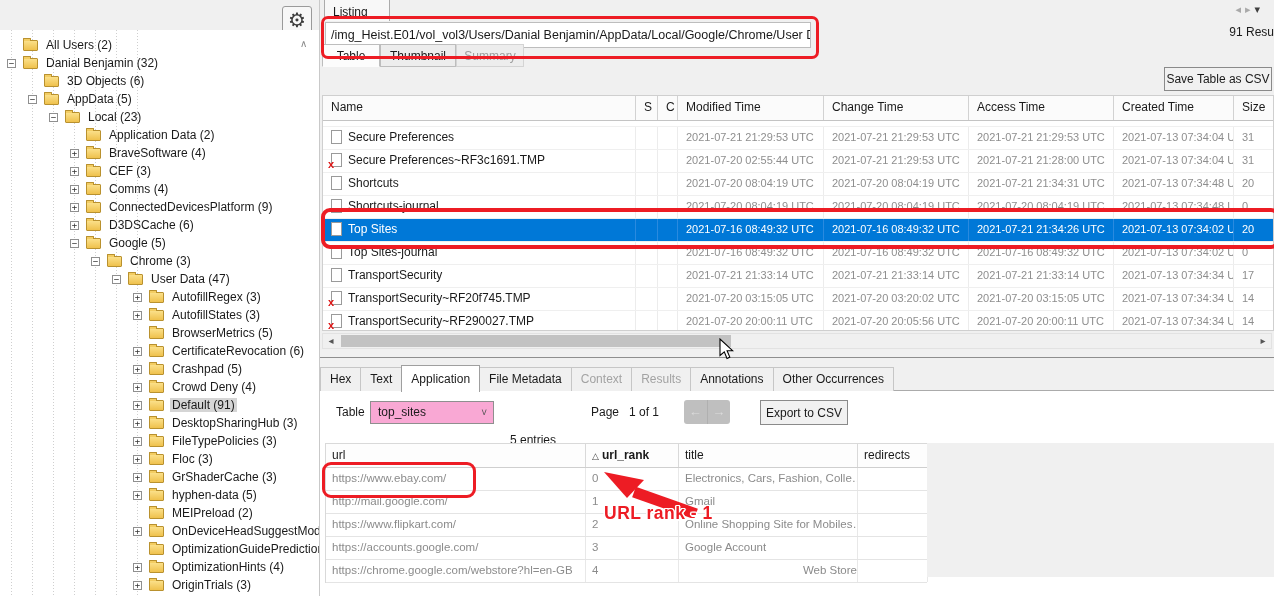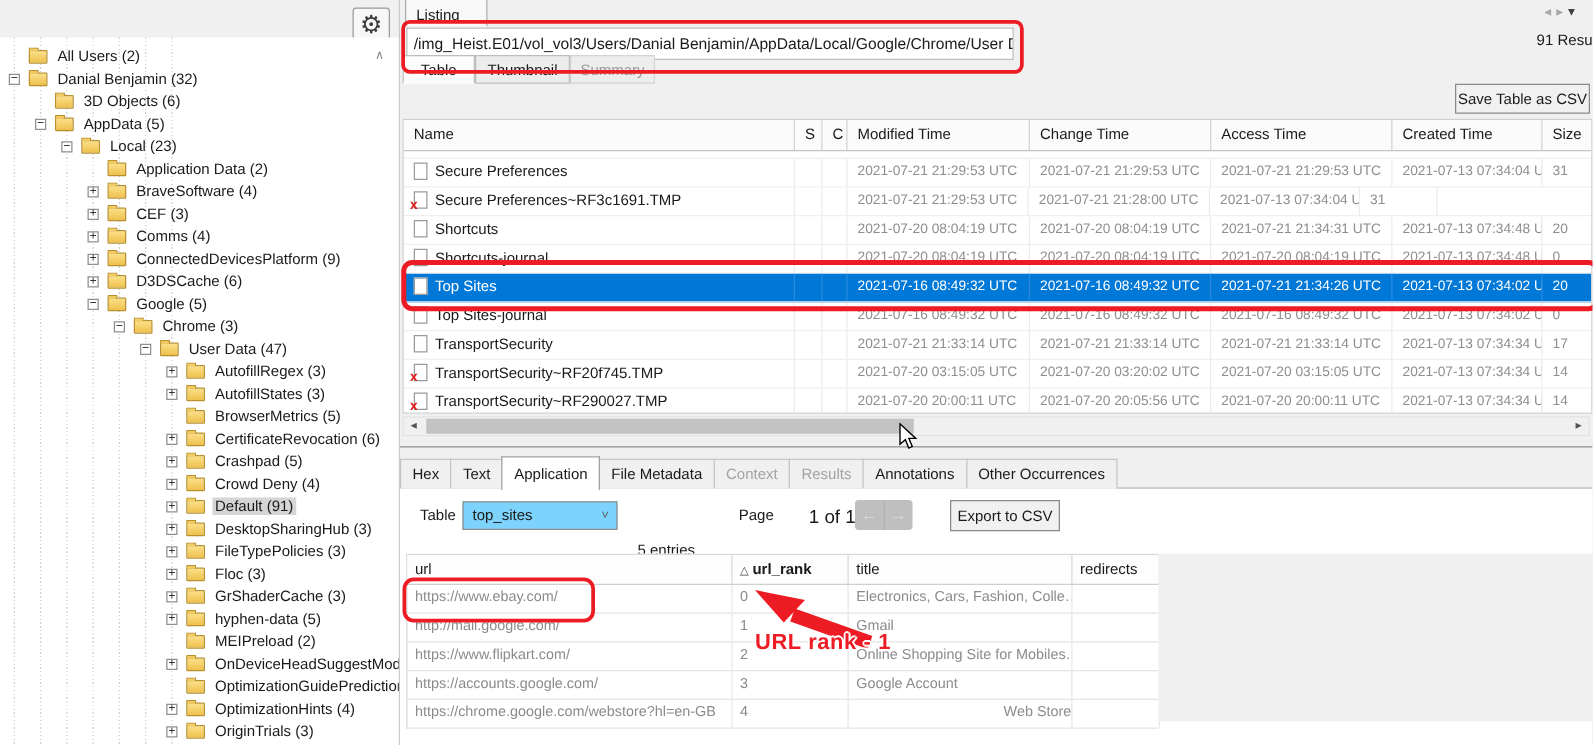--- a/index.html
+++ b/index.html
@@ -88,25 +88,25 @@
   
   #viewer-panel{position:absolute;left:320px;top:364px;width:954px;height:232px;background:#fff;}
   #viewer-tabs{position:absolute;left:0;top:0;width:100%;height:27px;background:#f0f0f0;border-bottom:1px solid #ababab;box-sizing:border-box;}
   .v-tab{position:relative;display:inline-block;height:24px;box-sizing:border-box;margin-top:3px;
          padding:4px 9px 0 9px;font-size:12px;border:1px solid #c6c6c6;border-bottom:none;background:#f0f0f0;margin-right:-1px;}
   .v-tab.active{background:#fff;border-color:#9f9f9f;height:27px;margin-top:0;padding-top:6px;z-index:2;}
   .v-tab.disabled{color:#a3a3a3;}
   #viewer-controls{position:absolute;left:0;top:27px;width:100%;height:50px;background:#fff;}
   #vc-table-label{position:absolute;left:16px;top:14px;font-size:12px;}
   #vc-dropdown{position:absolute;left:50px;top:10px;width:124px;height:23px;box-sizing:border-box;
-               border:1px solid #8f8f8f;background:#7dd3fc;font-size:12px;line-height:21px;padding:0 18px 0 7px;}
+               border:1px solid #8f8f8f;background:#f9a8d4;font-size:12px;line-height:21px;padding:0 18px 0 7px;}
   #vc-dropdown .chev{position:absolute;right:6px;top:0;color:#555;font-size:10px;line-height:21px;}
   #vc-entries{position:absolute;left:190px;top:14px;font-size:12px;margin-top:28px;}
   #vc-page-label{position:absolute;left:271px;top:14px;font-size:12px;}
-  #vc-page-value{position:absolute;left:327px;top:14px;font-size:15px;}
+  #vc-page-value{position:absolute;left:309px;top:14px;font-size:12px;}
   #vc-pager{position:absolute;left:364px;top:9px;width:46px;height:24px;background:#bfbfbf;border-radius:3px;display:flex;}
   #vc-pager .pg{flex:1;color:#dcdcdc;font-size:13px;text-align:center;line-height:23px;font-weight:bold;}
   #vc-pager .pg:first-child{border-right:1px solid #b0b0b0;}
   #vc-export{position:absolute;left:440px;top:9px;width:88px;height:25px;box-sizing:border-box;
              border:1px solid #8a8a8a;background:#f1f1f1;font-size:12px;display:flex;align-items:center;justify-content:center;}
   
   #viewer-table{position:absolute;left:5px;top:79px;width:602px;border-left:1px solid #d9d9d9;box-sizing:border-box;background:#fff;}
   .vt-header{display:flex;height:23px;border-top:1px solid #d9d9d9;border-bottom:1px solid #cfcfcf;background:#fdfdfd;}
   .vt-hcell{box-sizing:border-box;border-right:1px solid #d9d9d9;font-size:12px;padding:4px 0 0 6px;white-space:nowrap;overflow:hidden;flex:0 0 auto;}
   .vt-hcell.sorted{font-weight:bold;}
@@ -322,20 +322,21 @@
         <div class="lt-cell time" style="width: 146px;">2021-07-21 21:29:53 UTC</div>
         <div class="lt-cell time" style="width: 145px;">2021-07-21 21:29:53 UTC</div>
         <div class="lt-cell time" style="width: 145px;">2021-07-21 21:29:53 UTC</div>
         <div class="lt-cell time" style="width: 120px;">2021-07-13 07:34:04 UTC</div>
         <div class="lt-cell size" style="width: 62px;">31</div>
       </div>
       <div class="lt-row">
         <div class="lt-cell" style="width: 313px;"><span class="file-ico del"></span><span>Secure Preferences~RF3c1691.TMP</span></div>
         <div class="lt-cell" style="width: 22px;"></div>
         <div class="lt-cell" style="width: 20px;"></div>
+        <div class="lt-cell time" style="width: 146px;">2021-07-20 02:55:44 UTC</div>
         <div class="lt-cell time" style="width: 145px;">2021-07-21 21:29:53 UTC</div>
         <div class="lt-cell time" style="width: 145px;">2021-07-21 21:28:00 UTC</div>
         <div class="lt-cell time" style="width: 120px;">2021-07-13 07:34:04 UTC</div>
         <div class="lt-cell size" style="width: 62px;">31</div>
       </div>
       <div class="lt-row">
         <div class="lt-cell" style="width: 313px;"><span class="file-ico"></span><span>Shortcuts</span></div>
         <div class="lt-cell" style="width: 22px;"></div>
         <div class="lt-cell" style="width: 20px;"></div>
         <div class="lt-cell time" style="width: 146px;">2021-07-20 08:04:19 UTC</div>

